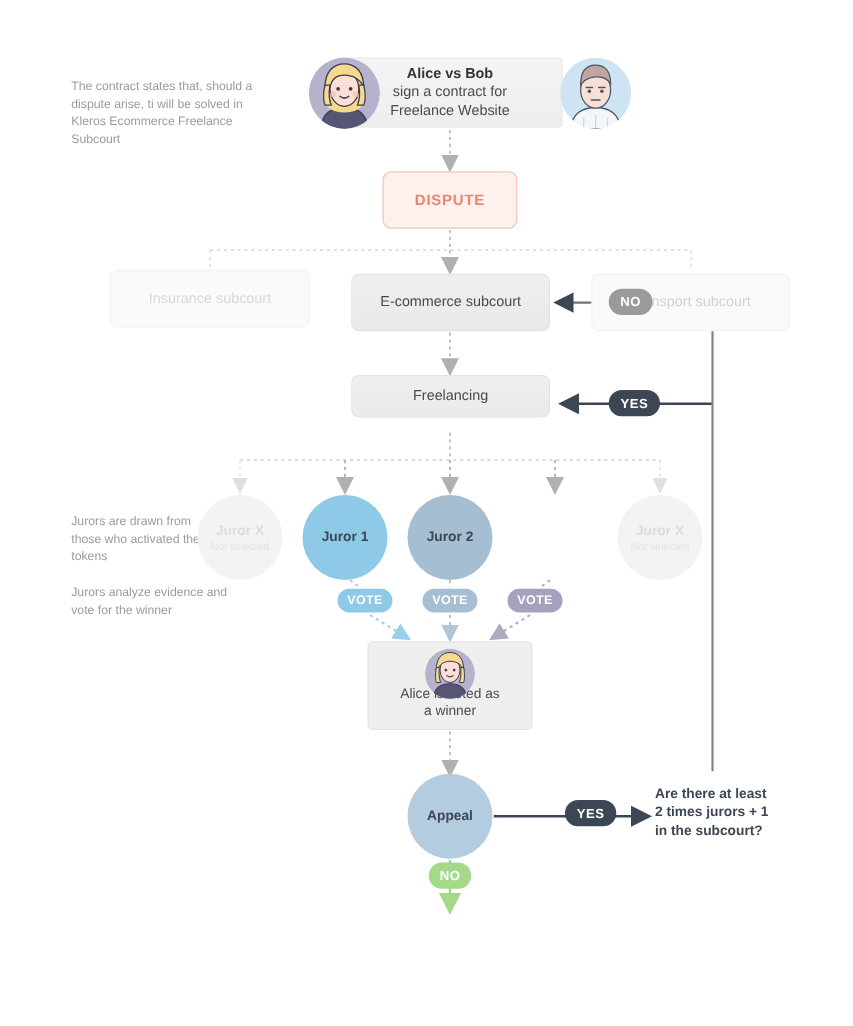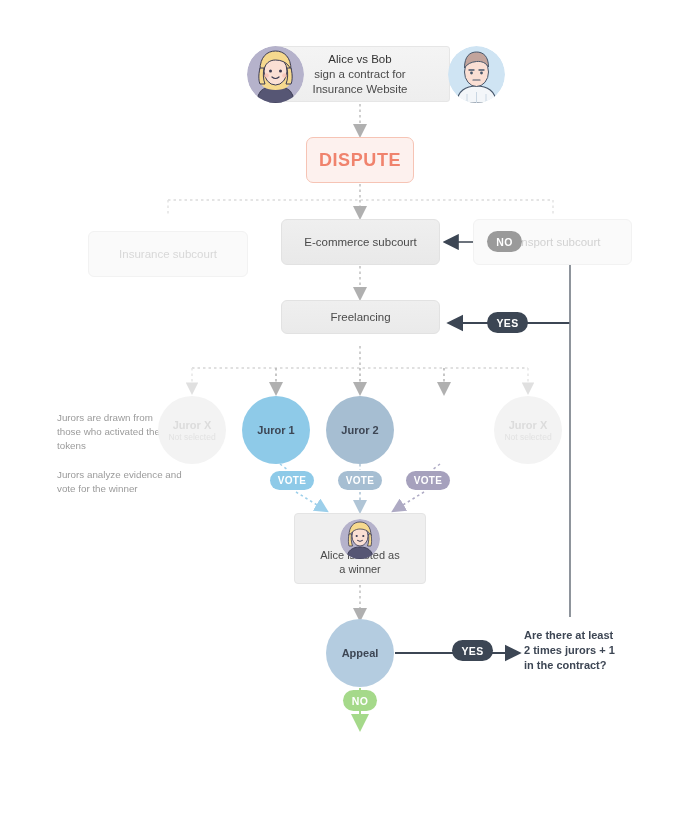--- a/index.html
+++ b/index.html
@@ -33,36 +33,36 @@
 
   
   #contract-card {
     left: 270px; top: 46px; width: 180px; height: 56px;
     background: linear-gradient(#f4f4f4,#eeeeee);
     border: 1px solid #e6e6e6;
     border-radius: 3px;
     display: flex; flex-direction: column; align-items: center; justify-content: center;
     color: #4a4a4a; font-size: 11.5px; line-height: 15px;
   }
-  #contract-card .ttl { font-weight: normal; color: #333; font-size: 11.5px; }
+  #contract-card .ttl { font-weight: bold; color: #333; font-size: 11.5px; }
 
   .avatar { position: absolute; border-radius: 50%; overflow: hidden; }
   #avatar-alice { left: 247px; top: 46px; width: 57px; height: 57px; }
   #avatar-bob   { left: 448px; top: 46px; width: 57px; height: 57px; }
 
   
   #dispute {
     left: 306px; top: 137px; width: 108px; height: 46px;
     background: #fdf1ee; border: 1.5px solid #f6c4b5; border-radius: 7px;
     display: flex; align-items: center; justify-content: center;
-    color: #f0836d; font-weight: bold; font-size: 18px; letter-spacing: .6px;
-  }
-
-  
-  #subcourt-insurance { left: 88px; top: 231px; width: 160px; height: 46px; }
+    color: #f0836d; font-weight: bold; font-size: 12px; letter-spacing: .6px;
+  }
+
+  
+  #subcourt-insurance { left: 88px; top: 216px; width: 160px; height: 46px; }
   #subcourt-ecommerce { left: 281px; top: 219px; width: 159px; height: 46px;
       background: linear-gradient(#efefef,#e9e9e9); color:#4a4a4a; }
   #subcourt-transport { left: 473px; top: 219px; width: 159px; height: 46px; }
   #subcourt-transport .strike { color:#d2d2d2; }
 
   #freelancing { left: 281px; top: 300px; width: 159px; height: 34px;
       background: linear-gradient(#efefef,#eaeaea); }
 
   
   .badge {
@@ -182,27 +182,28 @@
     <path d="M360,492 L360,506" stroke="#b0c5d6" stroke-width="1.6" stroke-dasharray="2.5,3" fill="none" marker-end="url(#ar-j2)"></path>
     <path d="M424,492 L398,508" stroke="#aeaac4" stroke-width="1.6" stroke-dasharray="2.5,3" fill="none" marker-end="url(#ar-j3)"></path>
 
     <path d="M360,585 L360,614" stroke="#c4c4c4" stroke-width="1.6" stroke-dasharray="2.5,3" fill="none" marker-end="url(#ar-gray)"></path>
 
     <path d="M395,653 L516,653" stroke="#3c4654" stroke-width="1.9" fill="none" marker-end="url(#ar-dark)"></path>
 
     <path d="M360,688 L360,722" stroke="#a5d98a" stroke-width="2" fill="none" marker-end="url(#ar-green)"></path>
   </svg>
 
+  <div class="note" id="note-contract">The contract states that, should a dispute arise, ti will be solved in Kleros Ecommerce Freelance Subcourt</div>
   <div class="note" id="note-drawn">Jurors are drawn from those who activated the tokens</div>
   <div class="note" id="note-analyze">Jurors analyze evidence and vote for the winner</div>
 
   <div class="node" id="contract-card">
     <div class="ttl">Alice vs Bob</div>
     <div>sign a contract for</div>
-    <div>Insurance Website</div>
+    <div>Freelance Website</div>
   </div>
 
   <div class="avatar" id="avatar-alice">
     <svg viewBox="0 0 57 57" width="57" height="57">
       <circle cx="28.5" cy="28.5" r="28.5" fill="#b5b2cb"></circle>
       <path d="M10,57 C10,45 18,40 28.5,40 C39,40 47,45 47,57 Z" fill="#565674" stroke="#3b3b52" stroke-width="1.1"></path>
       <path d="M13,24 C13,11 20,6 28.5,6 C37,6 44,11 44,24 L44,34 C44,40 38,44 28.5,44 C19,44 13,40 13,34 Z" fill="#f6d98e"></path>
       <ellipse cx="28.5" cy="25" rx="11.5" ry="14" fill="#fadfd4" stroke="#3b3b52" stroke-width="1"></ellipse>
       <path d="M13,24 C13,11 20,5 28.5,5 C37,5 44,11 44,24 C44,24 41,14 28.5,14 C22,14 18,18 17,24 Z" fill="#f6d98e" stroke="#3b3b52" stroke-width="1"></path>
       <path d="M13,22 C11,30 12,36 13,38 L18,38 C16,33 16,27 17,22 Z" fill="#f6d98e" stroke="#3b3b52" stroke-width="1"></path>
@@ -282,17 +283,17 @@
     </svg>
   </div>
 
   <div class="node" id="appeal">Appeal</div>
   <div class="badge" id="badge-yes-appeal">YES</div>
   <div class="badge" id="badge-no-appeal">NO</div>
 
   <div id="question-text">
     <div>Are there at least</div>
     <div>2 times jurors + 1</div>
-    <div>in the contract?</div>
+    <div>in the subcourt?</div>
   </div>
 
 
 </div>
 
 </body></html>

